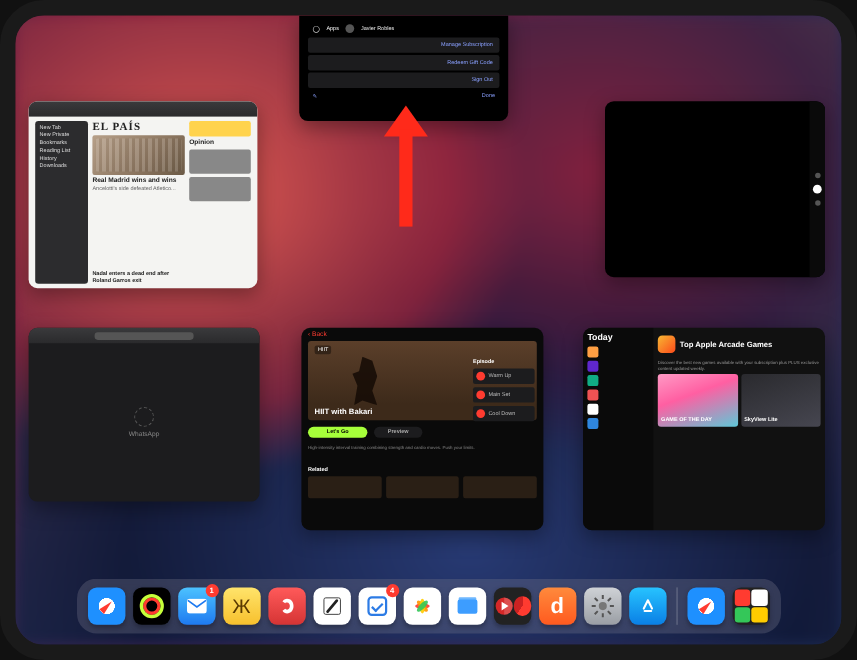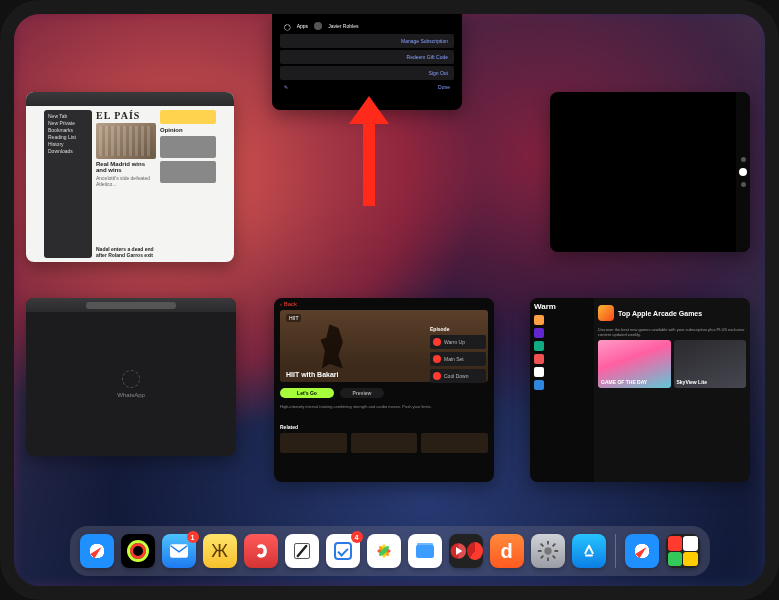--- a/index.html
+++ b/index.html
@@ -33,21 +33,21 @@
   position: absolute;
   border-radius: 8px;
   overflow: hidden;
   box-shadow: 0 6px 18px rgba(0,0,0,0.35);
   cursor: pointer;
 }
 
 #card-safari1 { left: 12px; top: 78px; width: 208px; height: 170px; background: #f4f4f2; }
 #card-safari1 .toolbar { height: 14px; background: linear-gradient(#3a3a3c,#2a2a2c); }
 #card-safari1 .webpage {
-  padding: 4px 18px; font-size: 6px; color: #222;
+  padding: 4px 6px; font-size: 6px; color: #222;
   display: grid; grid-template-columns: 48px 1fr 56px; gap: 4px;
   height: calc(100% - 14px);
 }
 #card-safari1 .menu-pop {
   background:#2c2c2e; color:#ddd; border-radius:3px; padding:3px 4px; font-size:5px; line-height:7px;
 }
 #card-safari1 .center-col { display:flex; flex-direction:column; gap:2px; }
 #card-safari1 .masthead { font-family: Georgia, serif; font-weight:700; font-size:10px; letter-spacing:1px; }
 #card-safari1 .hero { height:36px; background: linear-gradient(135deg,#b7a089,#8c7660 60%,#6b5a46); border-radius:2px; position:relative; }
 #card-safari1 .hero::after { content:""; position:absolute; inset:3px; background: repeating-linear-gradient(90deg, rgba(255,255,255,0.15) 0 3px, rgba(0,0,0,0.05) 3px 6px); border-radius:2px; }
@@ -293,21 +293,21 @@
           <div class="t"></div>
           <div class="t"></div>
         </div>
     </div>
 
     <div id="card-appstore" class="card">
       <div class="titlewrap">
         
       </div>
       <div class="as-side">
-        <h4>Warm</h4>
+        <h4>Today</h4>
         <div class="as-list">
           <div class="as-item">
               <div class="as-ico" style="background:#ff9f43"></div>
             </div>
           <div class="as-item">
               <div class="as-ico" style="background:#5f27cd"></div>
             </div>
           <div class="as-item">
               <div class="as-ico" style="background:#10ac84"></div>
             </div>

